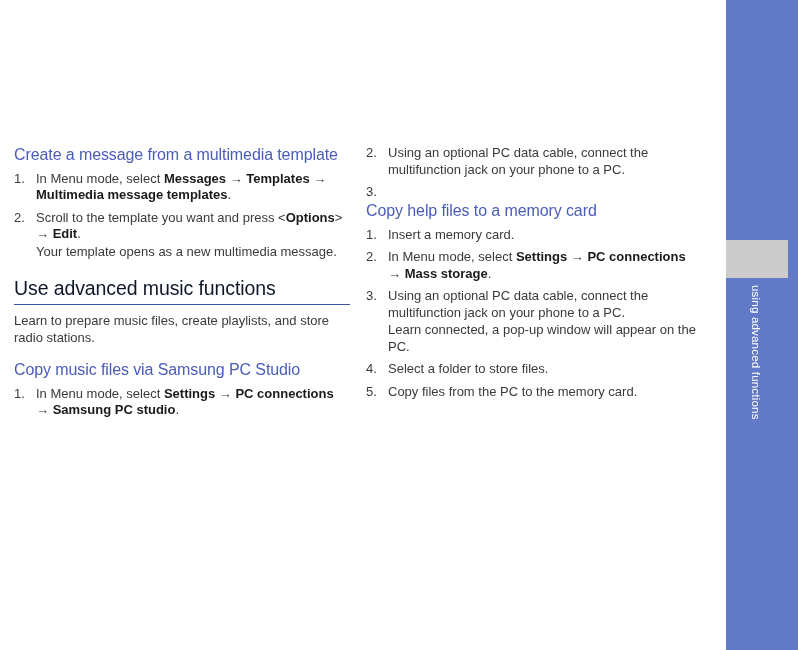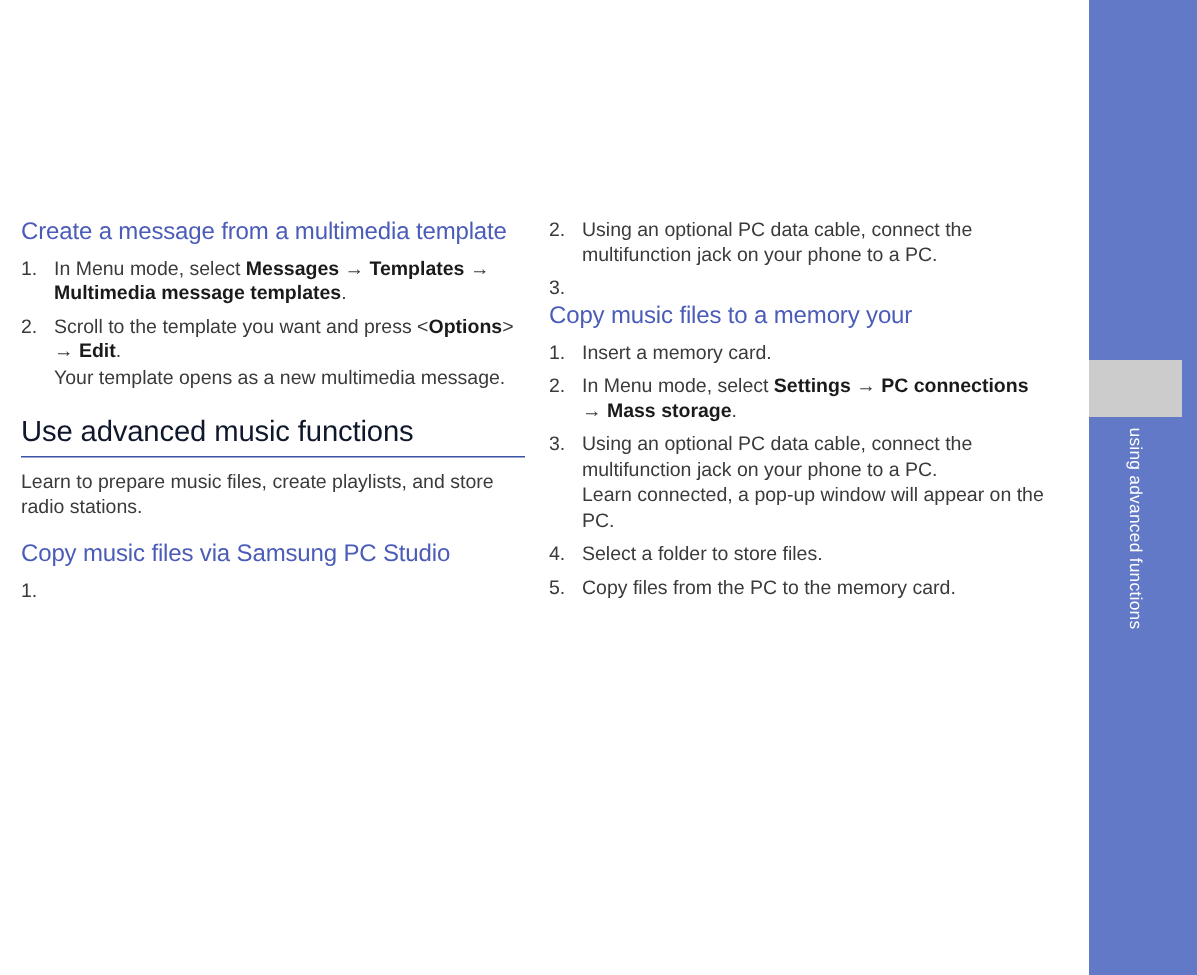--- a/index.html
+++ b/index.html
@@ -170,39 +170,40 @@
     <p class="intro-par">Learn to prepare music files, create playlists, and store radio stations.</p>
 
     <div class="sp-after-par"></div>
 
     <h2 class="sub-title">Copy music files via Samsung PC Studio</h2>
     <div class="sp-title-list"></div>
 
     <ol class="steps">
       <li>
         <span class="num">1.</span>
+        <span><span>In Menu mode, select </span><b>Settings</b><span class="arrow"> → </span><b>PC connections</b><span class="arrow"> → </span><b>Samsung PC studio</b><span>.</span></span>
       </li>
     </ol>
   </div>
 
   <div class="col col-right">
 
     <ol class="steps">
       <li>
         <span class="num">2.</span>
         <span>Using an optional PC data cable, connect the multifunction jack on your phone to a PC.</span>
       </li>
       <li>
         <span class="num">3.</span>
       </li>
     </ol>
 
     <div class="sp-after-list"></div>
 
-    <h2 class="sub-title">Copy music files to a memory your</h2>
+    <h2 class="sub-title">Copy help files to a memory card</h2>
     <div class="sp-title-list"></div>
 
     <ol class="steps">
       <li>
         <span class="num">1.</span>
         <span>Insert a memory card.</span>
       </li>
       <li>
         <span class="num">2.</span>
         <span><span>In Menu mode, select </span><b>Settings</b><span class="arrow"> → </span><b>PC connections</b><span class="arrow"> → </span><b>Mass storage</b><span>.</span></span>

